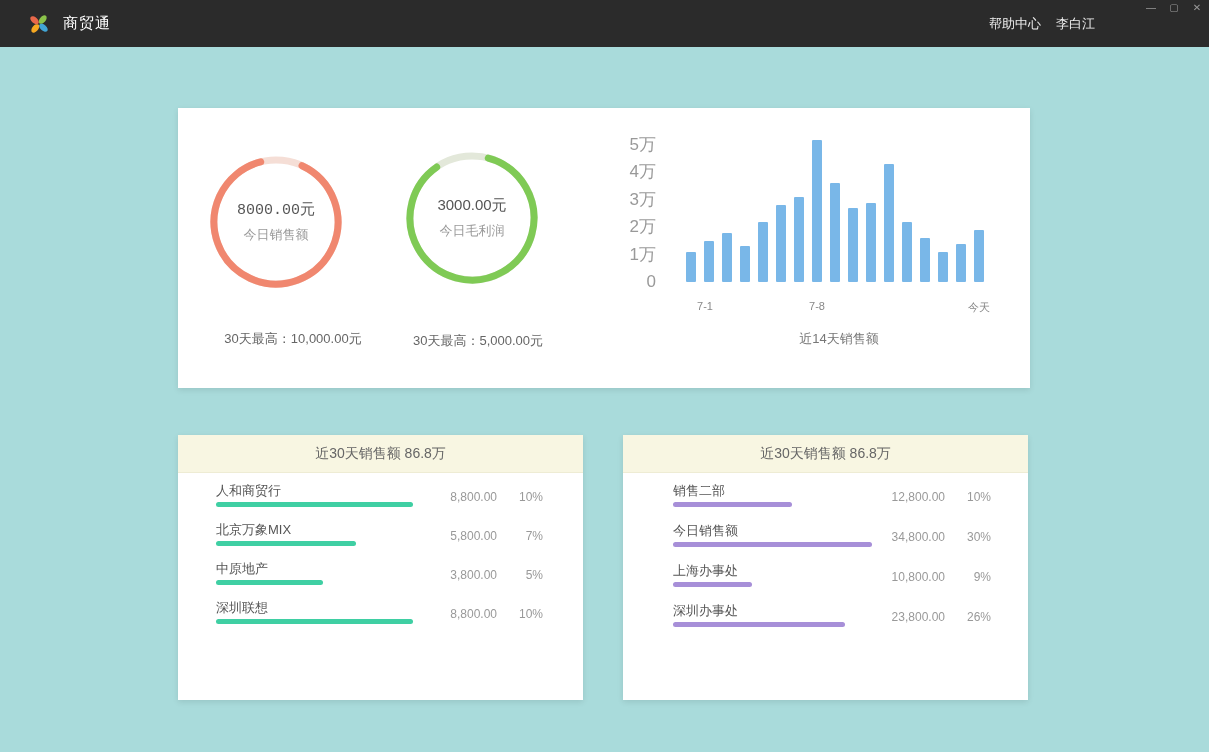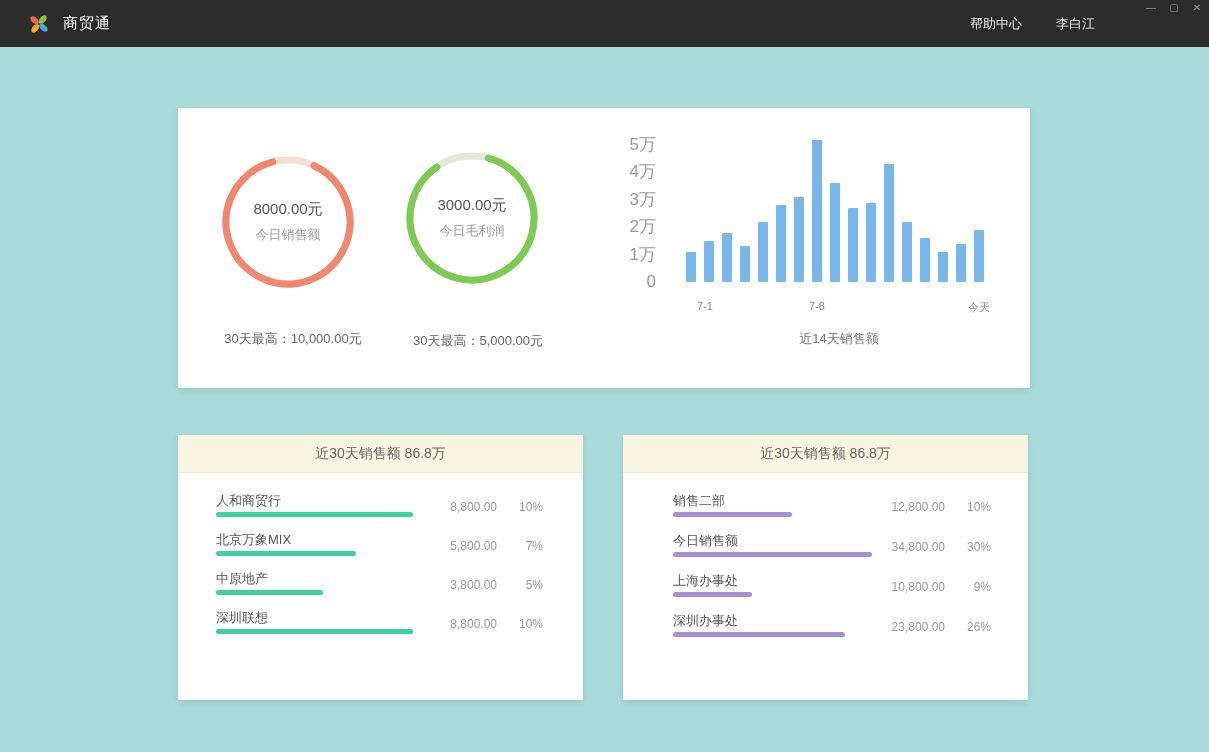--- a/index.html
+++ b/index.html
@@ -17,40 +17,40 @@
     height:47px;
     background:#2b2b2b;
     display:flex;
     align-items:center;
     padding-left:28px;
   }
   .logo { width:22px; height:22px; display:block; }
   .app-title { margin-left:13px; font-size:15px; color:#ffffff; letter-spacing:1px; }
   .titlebar-right {
     position:absolute; right:114px; top:50%; transform:translateY(-50%);
-    display:flex; align-items:center; gap:34px;
+    display:flex; align-items:center; gap:15px;
     font-size:13px; color:#ededed;
   }
   .titlebar-right span { cursor:pointer; }
   .win-controls {
     position:absolute; top:2px; right:6px;
     display:flex; gap:11px;
     font-size:10px; color:#9a9a9a; line-height:12px;
   }
   .win-controls span { cursor:pointer; width:12px; text-align:center; }
 
   
   .card { position:absolute; background:#ffffff; box-shadow:0 2px 6px rgba(0,0,0,0.10); }
   .top-card { left:178px; top:108px; width:852px; height:280px; }
   .bl-card  { left:178px; top:435px; width:405px; height:265px; }
   .br-card  { left:623px; top:435px; width:405px; height:265px; }
 
   
   .ring-wrap { position:absolute; width:140px; height:140px; }
-  .ring1-wrap { left:40px; top:44px; }
+  .ring1-wrap { left:28px; top:44px;font-family:Liberation Mono, monospace; }
   .ring2-wrap { left:224px; top:40px; }
   .ring-center {
     position:absolute; left:0; top:50%; transform:translateY(-50%);
     width:100%; text-align:center;
   }
   .ring-value { font-size:15px; color:#555; margin-bottom:7px; }
   .ring-label { font-size:13px; color:#999; }
   .ring-footer {
     position:absolute; width:230px; text-align:center;
     font-size:13px; color:#666;
@@ -78,21 +78,21 @@
     position:absolute; left:508px; top:222px; width:306px;
     text-align:center; font-size:13px; color:#777;
   }
 
   
   .card-header {
     height:38px; background:#f8f6e2; border-bottom:1px solid #eeecd4;
     display:flex; align-items:center; justify-content:center;
     font-size:14px; color:#666;
   }
-  .plist { padding:18px 40px 0 38px; }
+  .plist { padding:8px 40px 0 38px; }
   .plist-right { padding-left:50px; padding-right:37px; }
   .prow { position:relative; height:39px; }
   .br-card .prow { height:40px; }
   .pname { position:absolute; left:0; top:1px; font-size:13px; color:#555; }
   .pbar  { position:absolute; left:0; top:21px; height:5px; border-radius:3px; }
   .pvals { position:absolute; right:0; top:9px; display:flex; font-size:12px; color:#999; }
   .pv { width:78px; text-align:right; }
   .pp { width:34px; text-align:right; margin-left:12px; }
 </style>
 </head>

